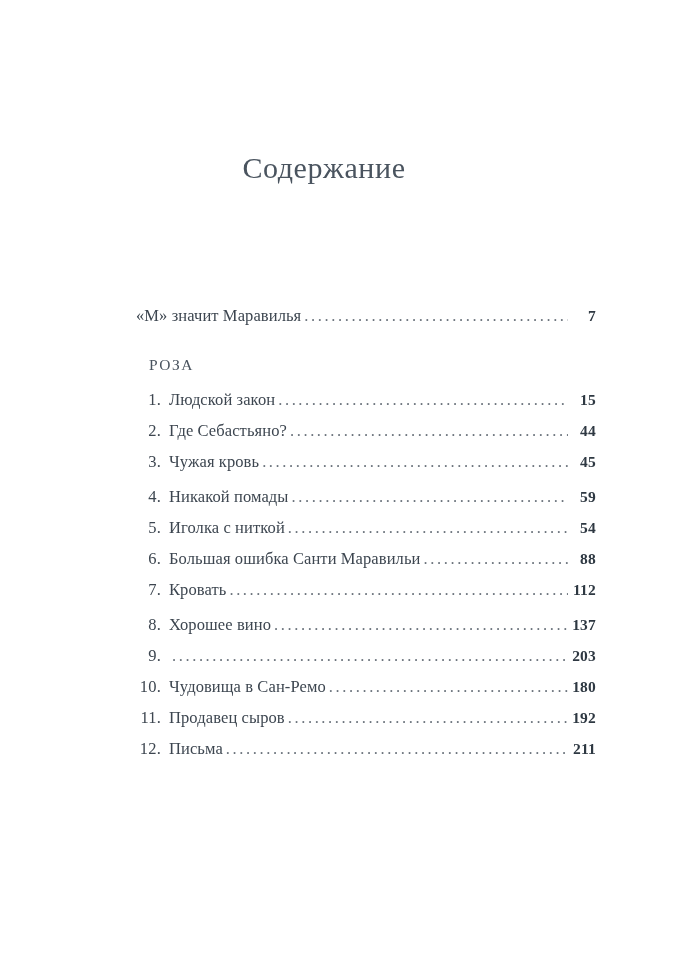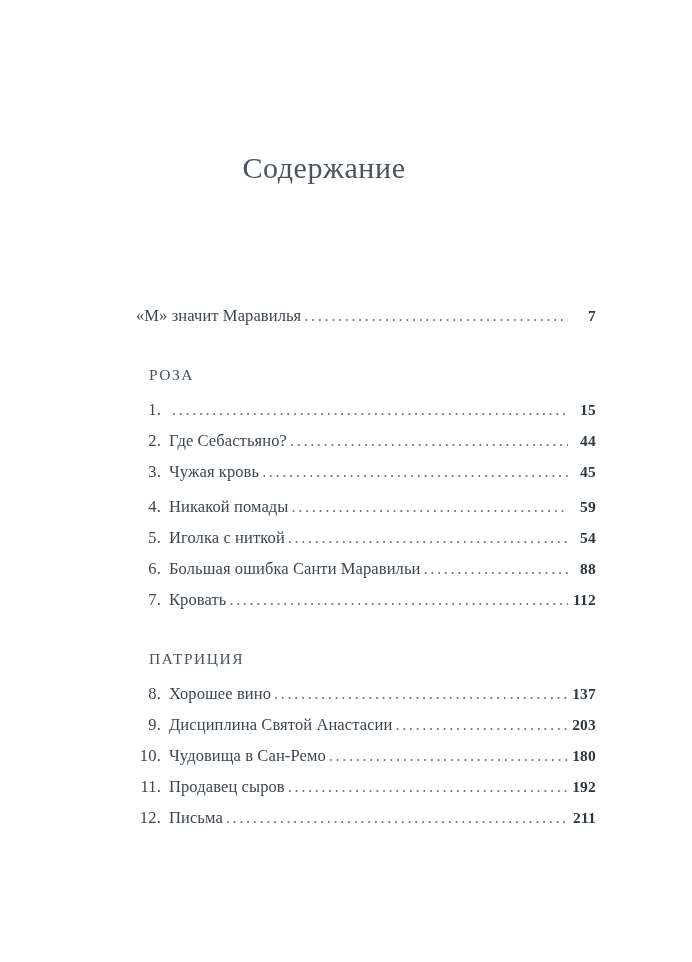--- a/index.html
+++ b/index.html
@@ -109,40 +109,41 @@
   .toc-section {
     font-size: 15.5px;
     letter-spacing: 1.5px;
     color: #4a545f;
     line-height: 31px;
     padding-left: 13px;
     font-weight: 400;
   }
 
   
-  .gap-before-section { margin-top: 28px; }
+  .gap-before-section { margin-top: 18px; }
   .gap-after-section  { margin-top: 4px; }
 </style>
 </head>
 <body>
 
 <div class="page">
 
   <h1 class="toc-title">Содержание</h1>
 
   <div class="toc-body">
       <div class="toc-row no-num">
         <span class="row-num"></span>
         <span class="row-label">«М» значит Маравилья</span>
         <span class="row-leader"></span>
         <span class="row-page">7</span>
       </div>
       <div class="toc-section gap-before-section">РОЗА</div>
       <div class="toc-row gap-after-section">
         <span class="row-num">1.</span>
+        <span class="row-label">Людской закон</span>
         <span class="row-leader"></span>
         <span class="row-page">15</span>
       </div>
       <div class="toc-row">
         <span class="row-num">2.</span>
         <span class="row-label">Где Себастьяно?</span>
         <span class="row-leader"></span>
         <span class="row-page">44</span>
       </div>
       <div class="toc-row">
@@ -168,30 +169,28 @@
         <span class="row-label">Большая ошибка Санти Маравильи</span>
         <span class="row-leader"></span>
         <span class="row-page">88</span>
       </div>
       <div class="toc-row">
         <span class="row-num">7.</span>
         <span class="row-label">Кровать</span>
         <span class="row-leader"></span>
         <span class="row-page">112</span>
       </div>
-      <div class="toc-section gap-before-section">ПАТРИЦИЯ</div>
       <div class="toc-row gap-after-section">
         <span class="row-num">8.</span>
         <span class="row-label">Хорошее вино</span>
         <span class="row-leader"></span>
         <span class="row-page">137</span>
       </div>
       <div class="toc-row">
         <span class="row-num">9.</span>
-        <span class="row-label">Дисциплина Святой Анастасии</span>
         <span class="row-leader"></span>
         <span class="row-page">203</span>
       </div>
       <div class="toc-row">
         <span class="row-num">10.</span>
         <span class="row-label">Чудовища в Сан-Ремо</span>
         <span class="row-leader"></span>
         <span class="row-page">180</span>
       </div>
       <div class="toc-row">

